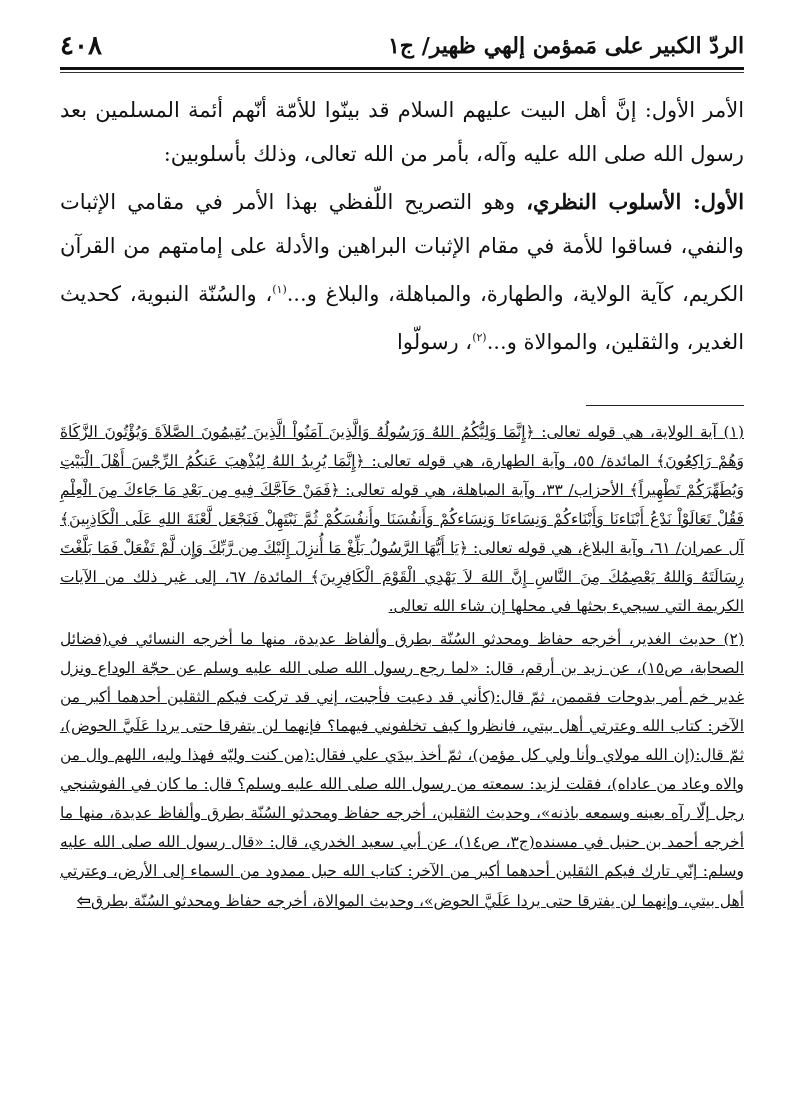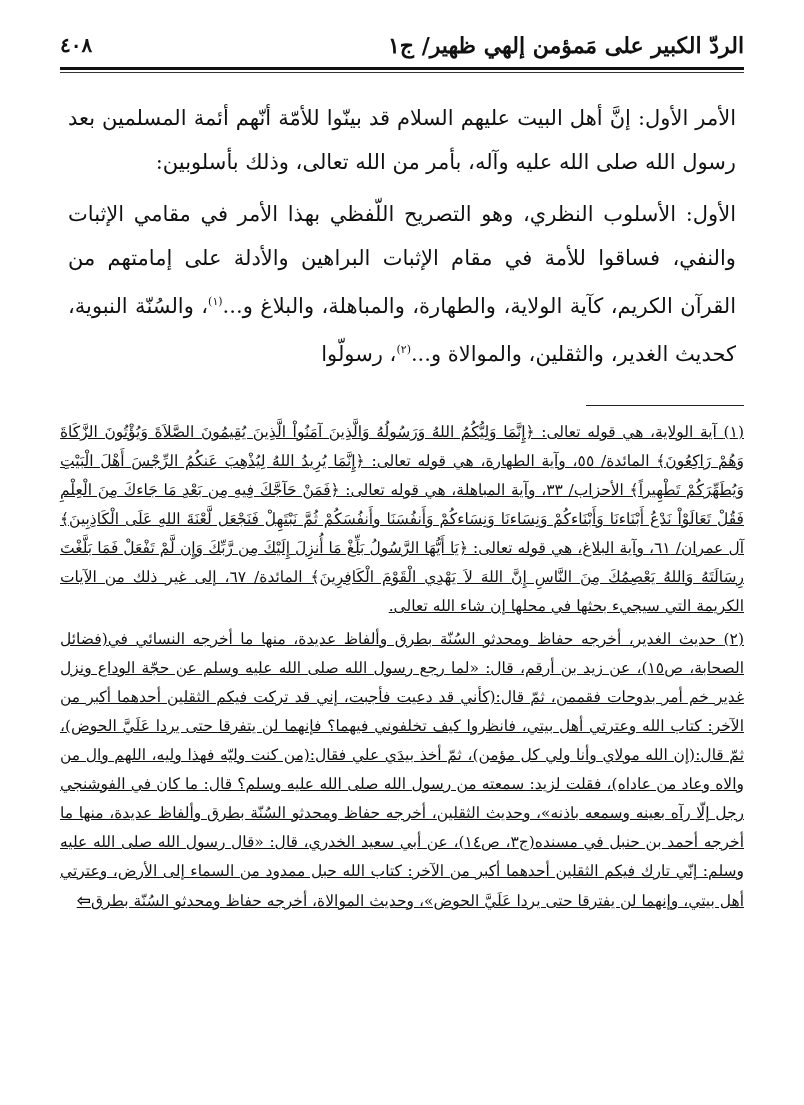--- a/index.html
+++ b/index.html
@@ -1,26 +1,26 @@
 <!DOCTYPE html>
 <html><head>
 <meta charset="utf-8">
 <style>
   html, body { margin: 0; padding: 0; background: #ffffff; }
   body { width: 804px; height: 1105px; position: relative; overflow: hidden; color: #111; font-family: "DejaVu Serif", serif; }
   .page { position: absolute; left: 60px; top: 0; width: 684px; direction: rtl; }
   .header { position: absolute; top: 28px; left: 0; right: 0; height: 34px; display: flex; justify-content: space-between; align-items: center; font-weight: bold; font-size: 22px; }
   .header .title { order: 0; }
-  .header .pagenum { order: 1; font-size: 20px; }
+  .header .pagenum { order: 1; font-size: 26px; }
   .rule-thick { position: absolute; top: 67px; left: 0; right: 0; height: 3px; background: #111; }
   .rule-thin { position: absolute; top: 72px; left: 0; right: 0; height: 1px; background: #333; }
   .main { position: absolute; top: 88px; left: 0; right: 0; font-size: 21px; line-height: 44px; text-align: justify; text-align-last: right; }
-  .main p { margin: 8px; }
+  .main p { margin: 0; }
   .main .p2 { margin-top: 4px; }
-  .main b { font-weight: normal; }
+  .main b { font-weight: bold; }
   sup { font-size: 11px; vertical-align: super; }
   .fn-sep { position: absolute; top: 405px; right: 0; width: 158px; height: 1px; background: #222; }
   .footnotes { position: absolute; top: 418px; left: 0; right: 0; font-size: 15.5px; line-height: 29px; text-align: justify; }
   .footnotes p { margin: 0; text-decoration: underline; }
   .footnotes .fn2 { margin-top: 4px; }
   .arrow { font-family: "DejaVu Sans", sans-serif; font-size: 17px; font-weight: bold; }
 </style>
 </head>
 <body>
 

